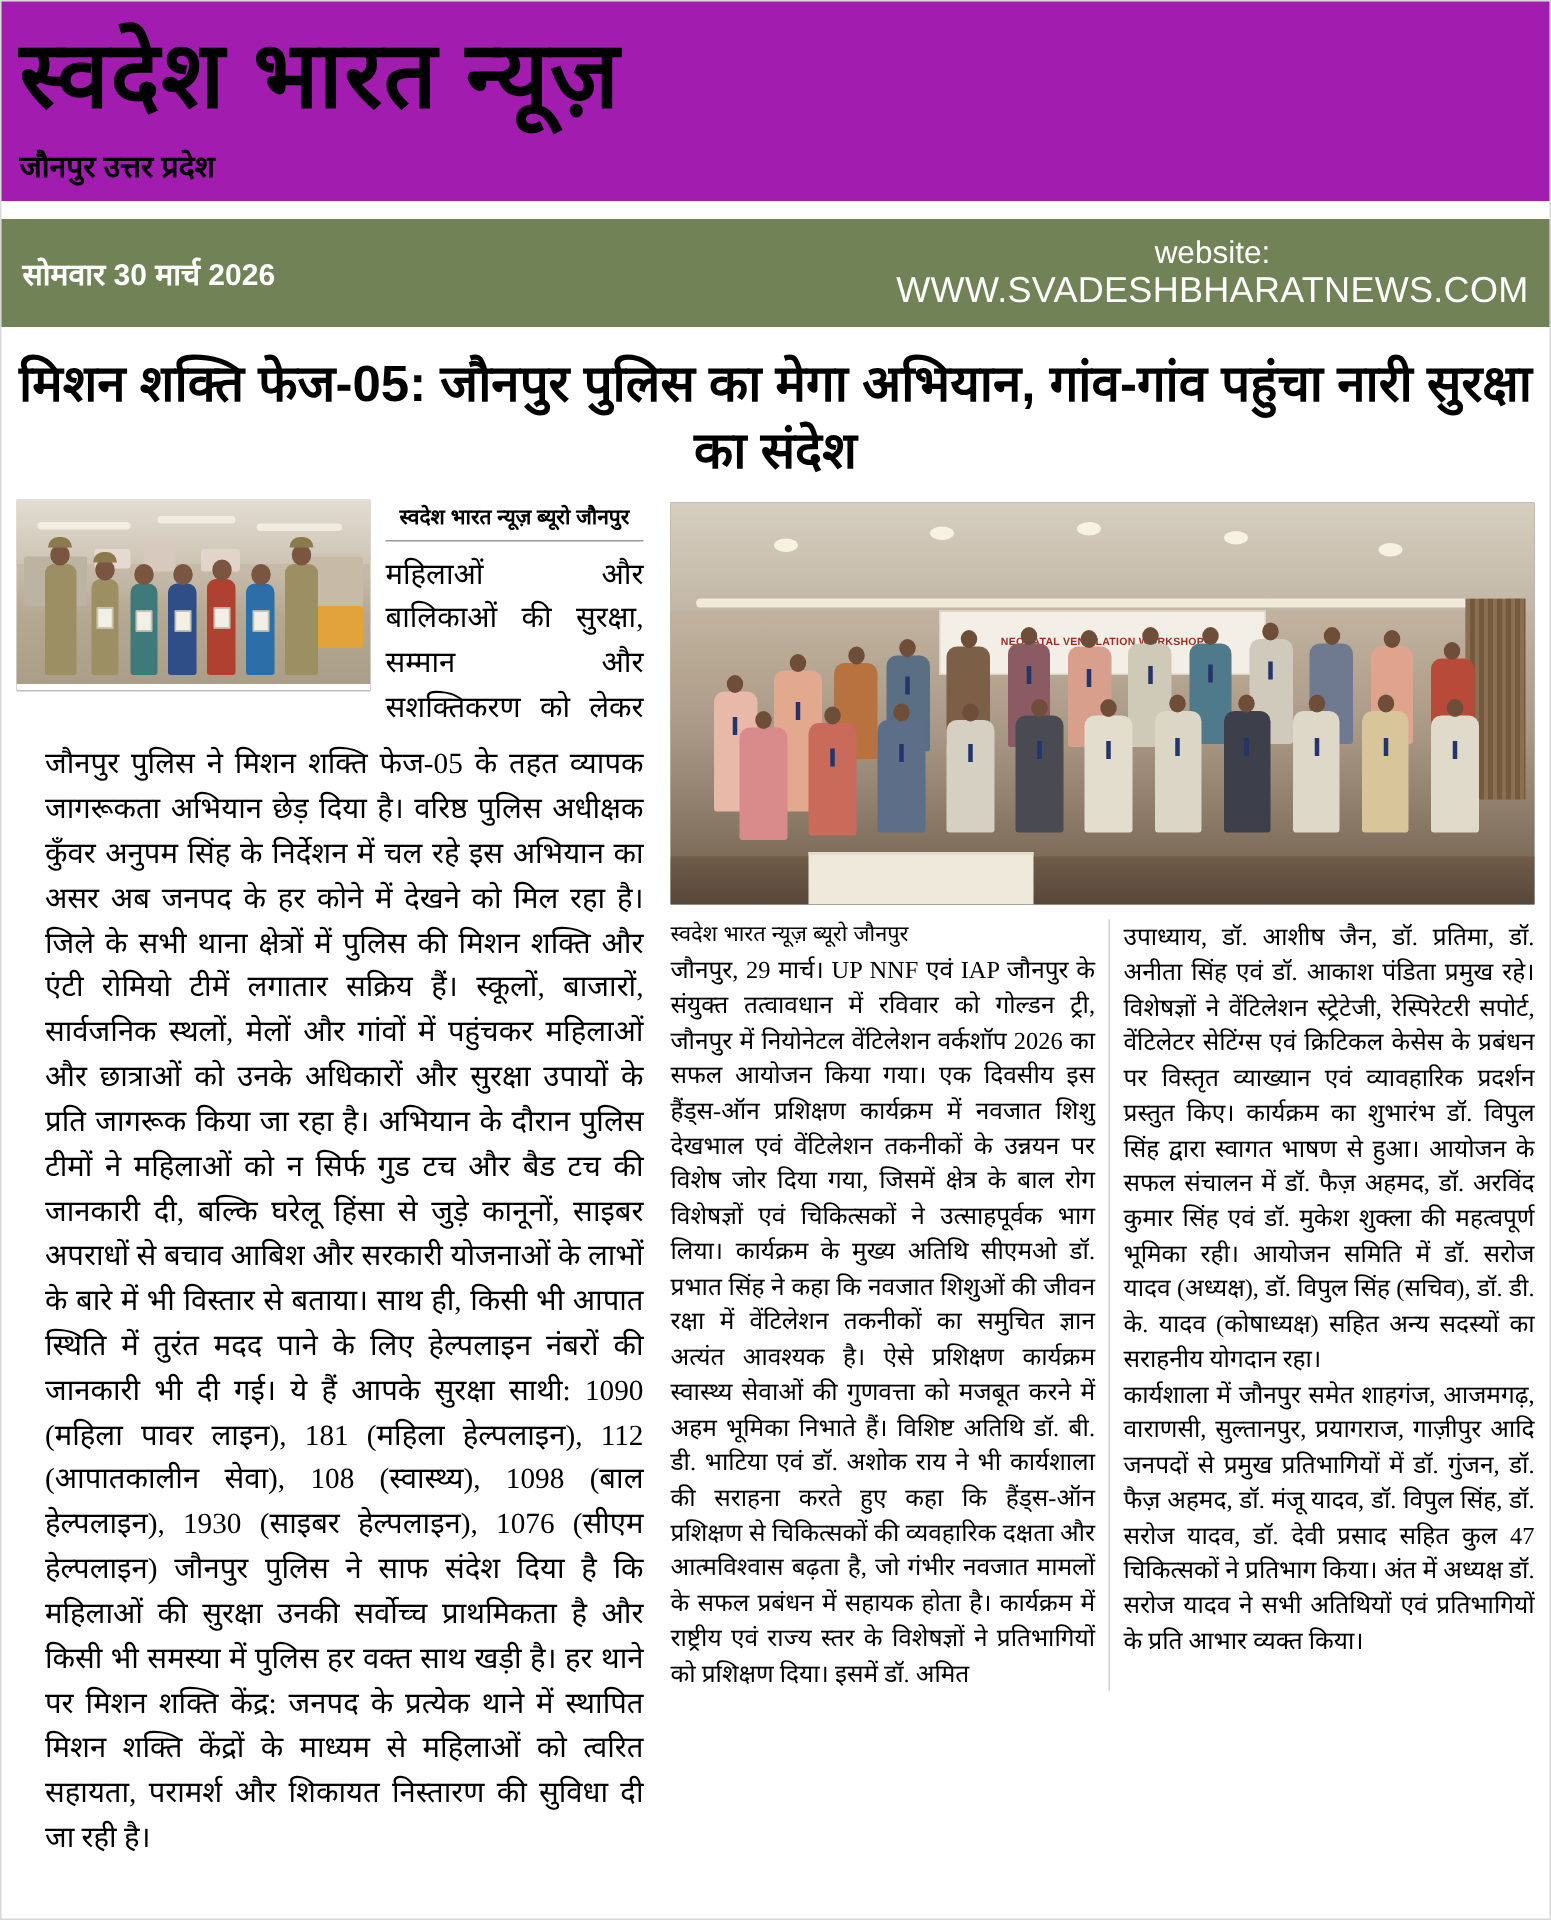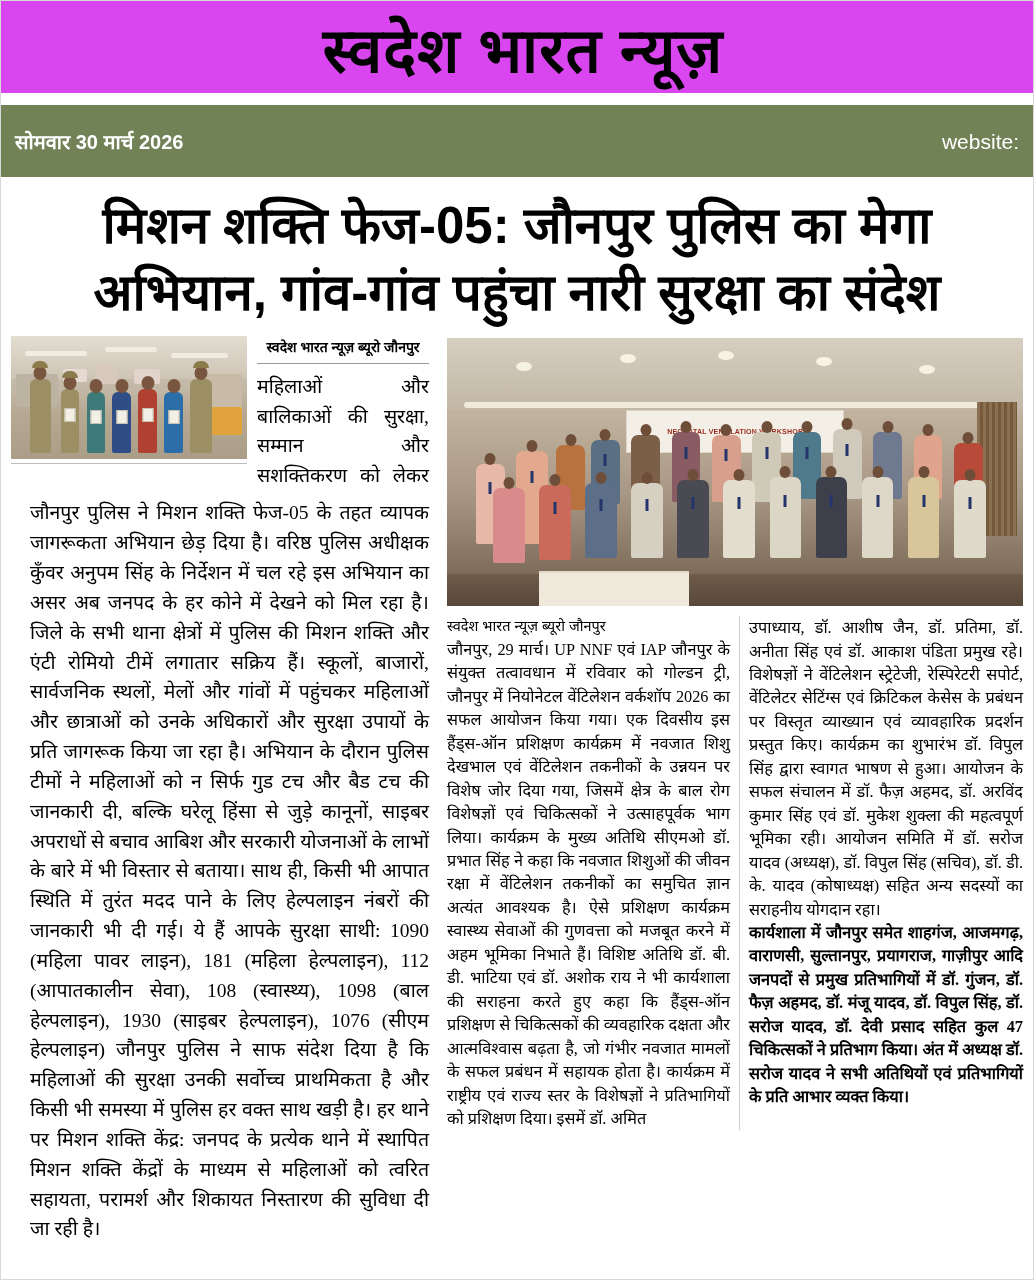--- a/index.html
+++ b/index.html
@@ -17,23 +17,23 @@
   .page {
     width: 1034px;
     height: 1280px;
     position: relative;
     background: #fff;
     border: 1px solid #d8d8d8;
   }
 
   
   .masthead {
-    text-align: center;
+    text-align: left;
     padding: 18px 0 10px 12px;
-    background: #d946ef;
+    background: #a21caf;
   }
   .masthead-title {
     font-family: "Liberation Sans", "DejaVu Sans", sans-serif;
     font-size: 62px;
     font-weight: 700;
     letter-spacing: 1px;
     line-height: 1.04;
     color: #000;
   }
   .masthead-sub {
@@ -65,21 +65,21 @@
     text-align: center;
     font-family: "Liberation Sans", "DejaVu Sans", sans-serif;
     line-height: 1.12;
   }
   .infobar-web-label { font-size: 21px; font-weight: 400; display: block; }
   .infobar-web-url { font-size: 24px; font-weight: 400; display: block; letter-spacing: .2px; }
 
   
   .headline {
     font-family: "Liberation Sans", "DejaVu Sans", sans-serif;
-    font-size: 51px;
+    font-size: 34px;
     font-weight: 700;
     line-height: 1.30;
     text-align: center;
     padding: 16px 8px 10px 8px;
   }
 
   
   .content {
     display: flex;
     padding: 0 10px;
@@ -192,21 +192,21 @@
     padding-left: 9px;
     border-left: 1px solid #cfcfcf;
   }
   .sub-byline {
     font-family: "Liberation Sans", "DejaVu Sans", sans-serif;
     font-size: 14.5px;
     font-weight: 400;
     margin-bottom: 1px;
     text-align: left;
   }
-  .para + .para { margin-top: 0; font-weight: bold; }
+  .para + .para { margin-top: 0; }
 
   
   .scene { position: absolute; inset: 0; }
 
   
   .store-bg {
     position: absolute; inset: 0;
     background:
       linear-gradient(180deg,#cfc6b6 0%,#c3b8a6 42%,#b5a994 60%,#a99d88 100%);
   }
@@ -284,26 +284,28 @@
     background: repeating-linear-gradient(90deg,#8a6f50 0 3px,#74593d 3px 6px);
   }
 </style>
 </head>
 <body>
 
 <div class="page">
 
   <div class="masthead">
     <div class="masthead-title">स्वदेश भारत न्यूज़</div>
+    <div class="masthead-sub">जौनपुर उत्तर प्रदेश</div>
   </div>
 
   <div class="infobar">
     <div class="infobar-date">सोमवार 30 मार्च 2026</div>
     <div class="infobar-web">
       <span class="infobar-web-label">website:</span>
+      <span class="infobar-web-url">WWW.SVADESHBHARATNEWS.COM</span>
     </div>
   </div>
 
   <div class="headline">मिशन शक्ति फेज-05: जौनपुर पुलिस का मेगा अभियान, गांव-गांव पहुंचा नारी सुरक्षा का संदेश</div>
 
   <div class="content">
 
     <div class="col-left">
 
       <div class="lead-block">

